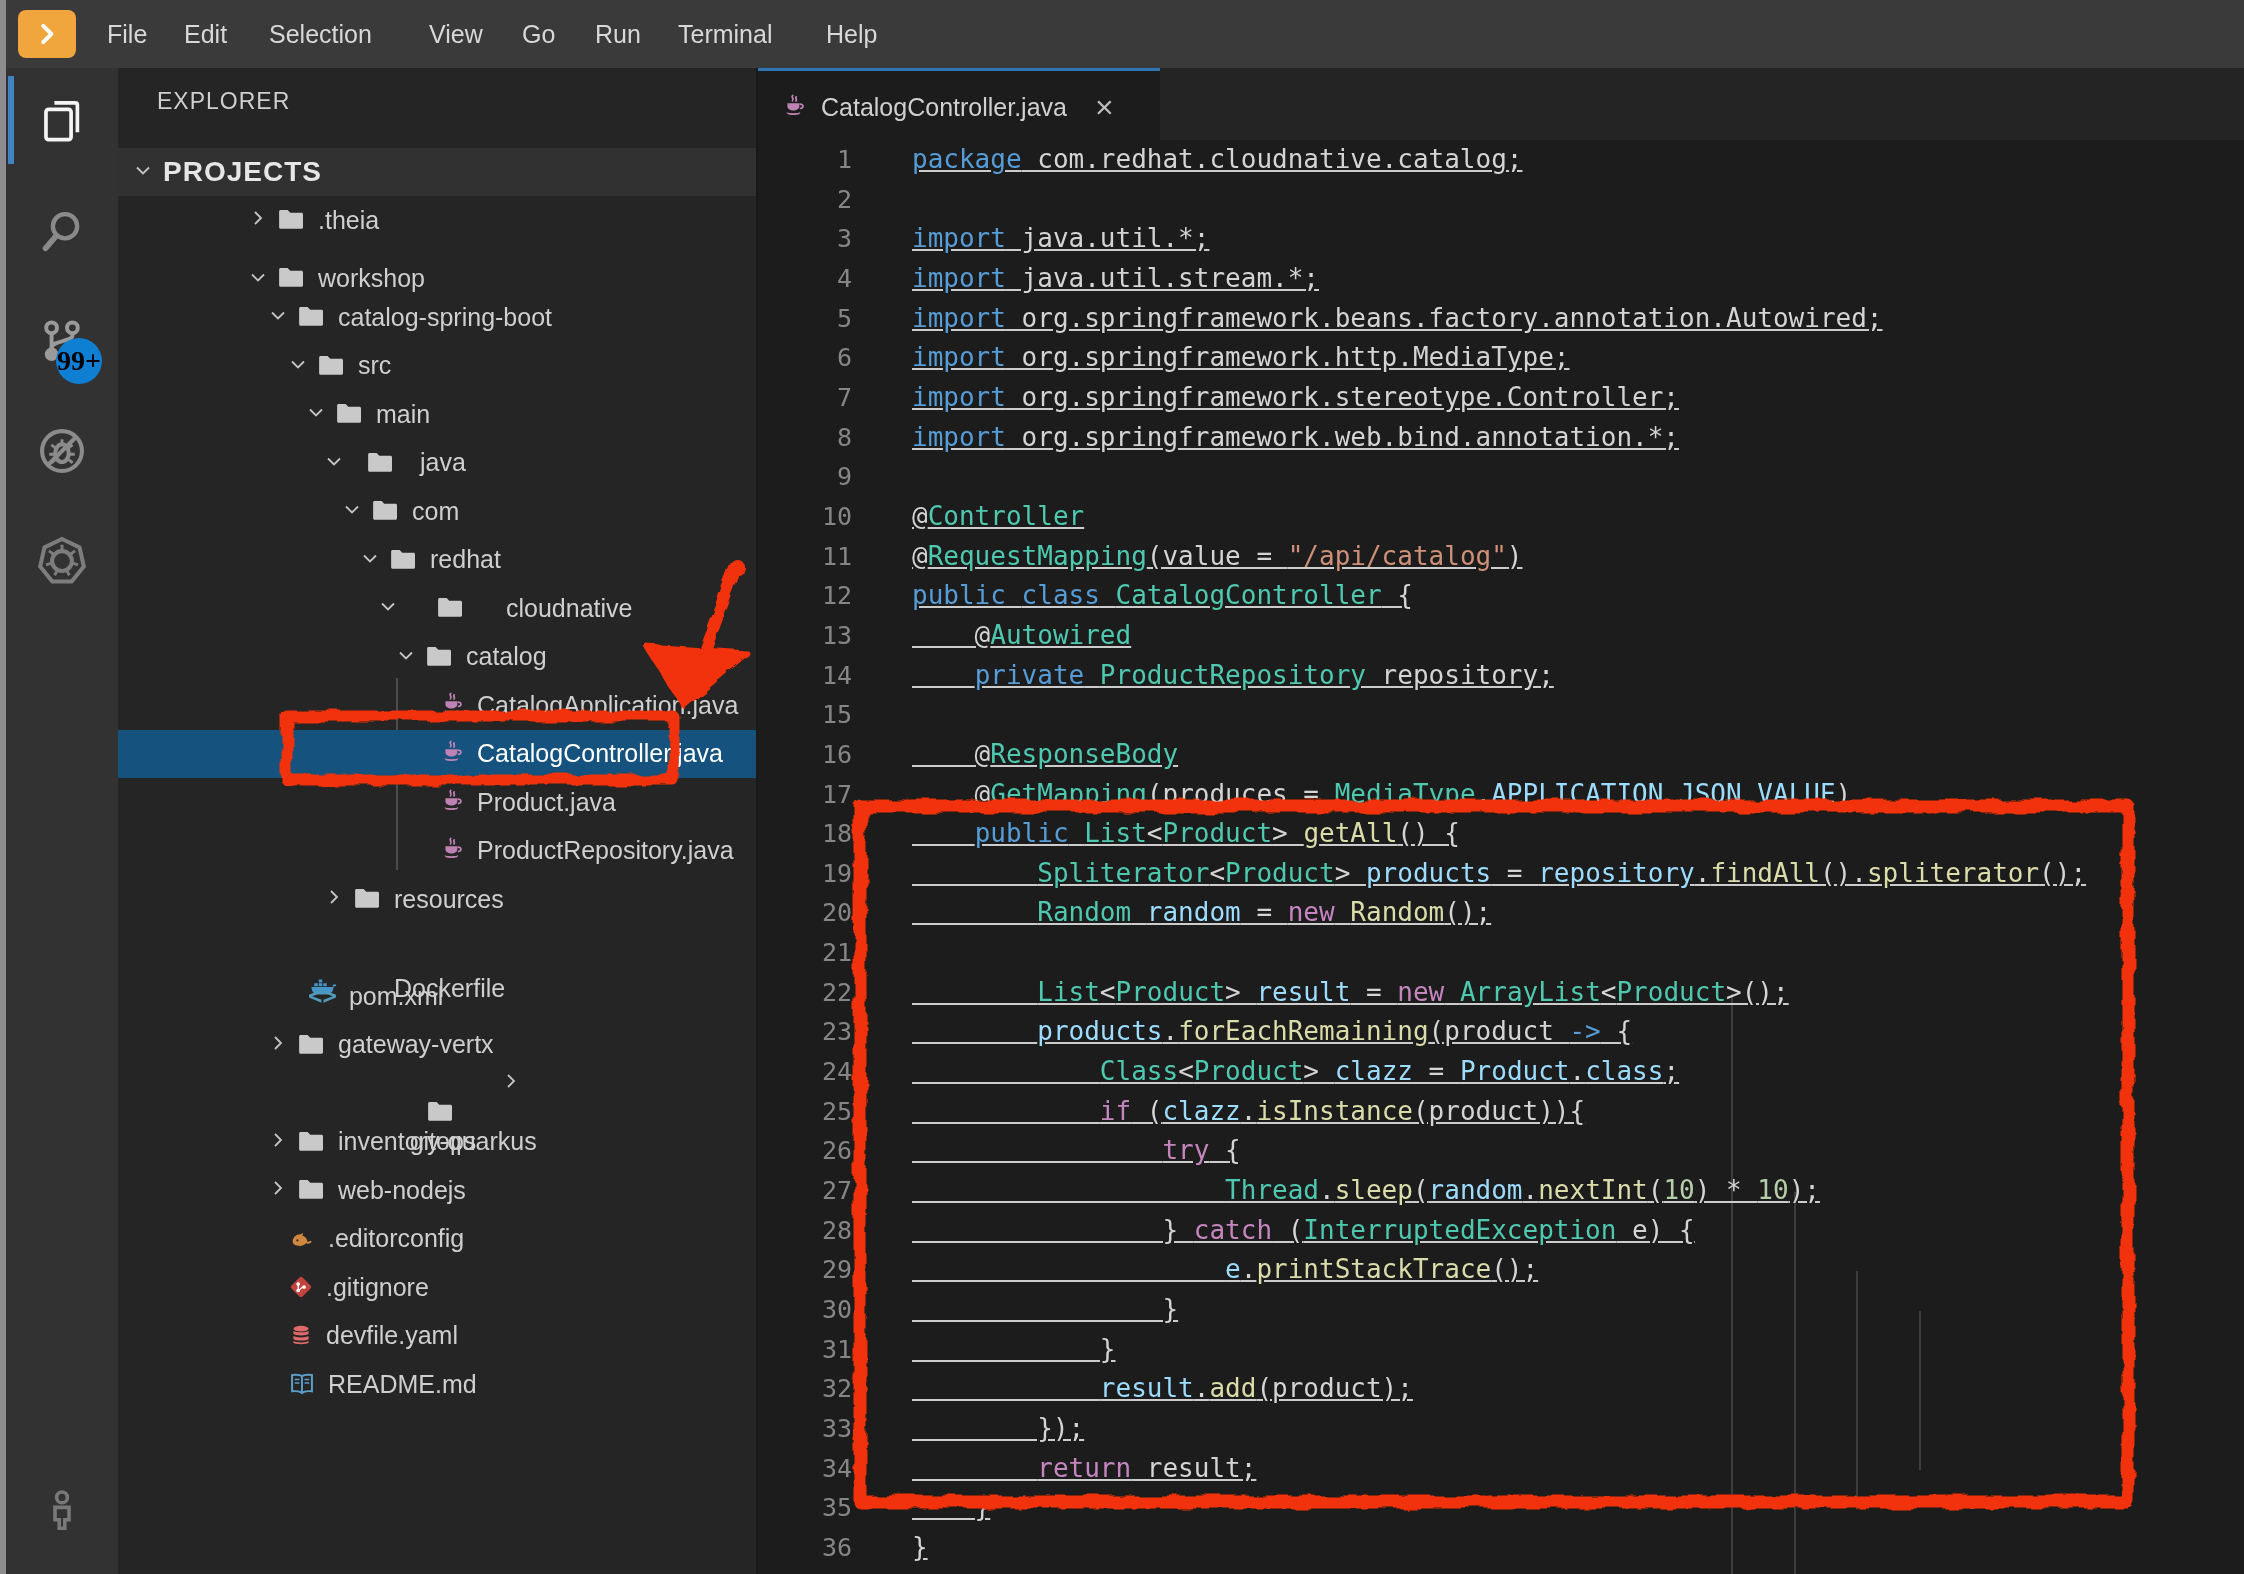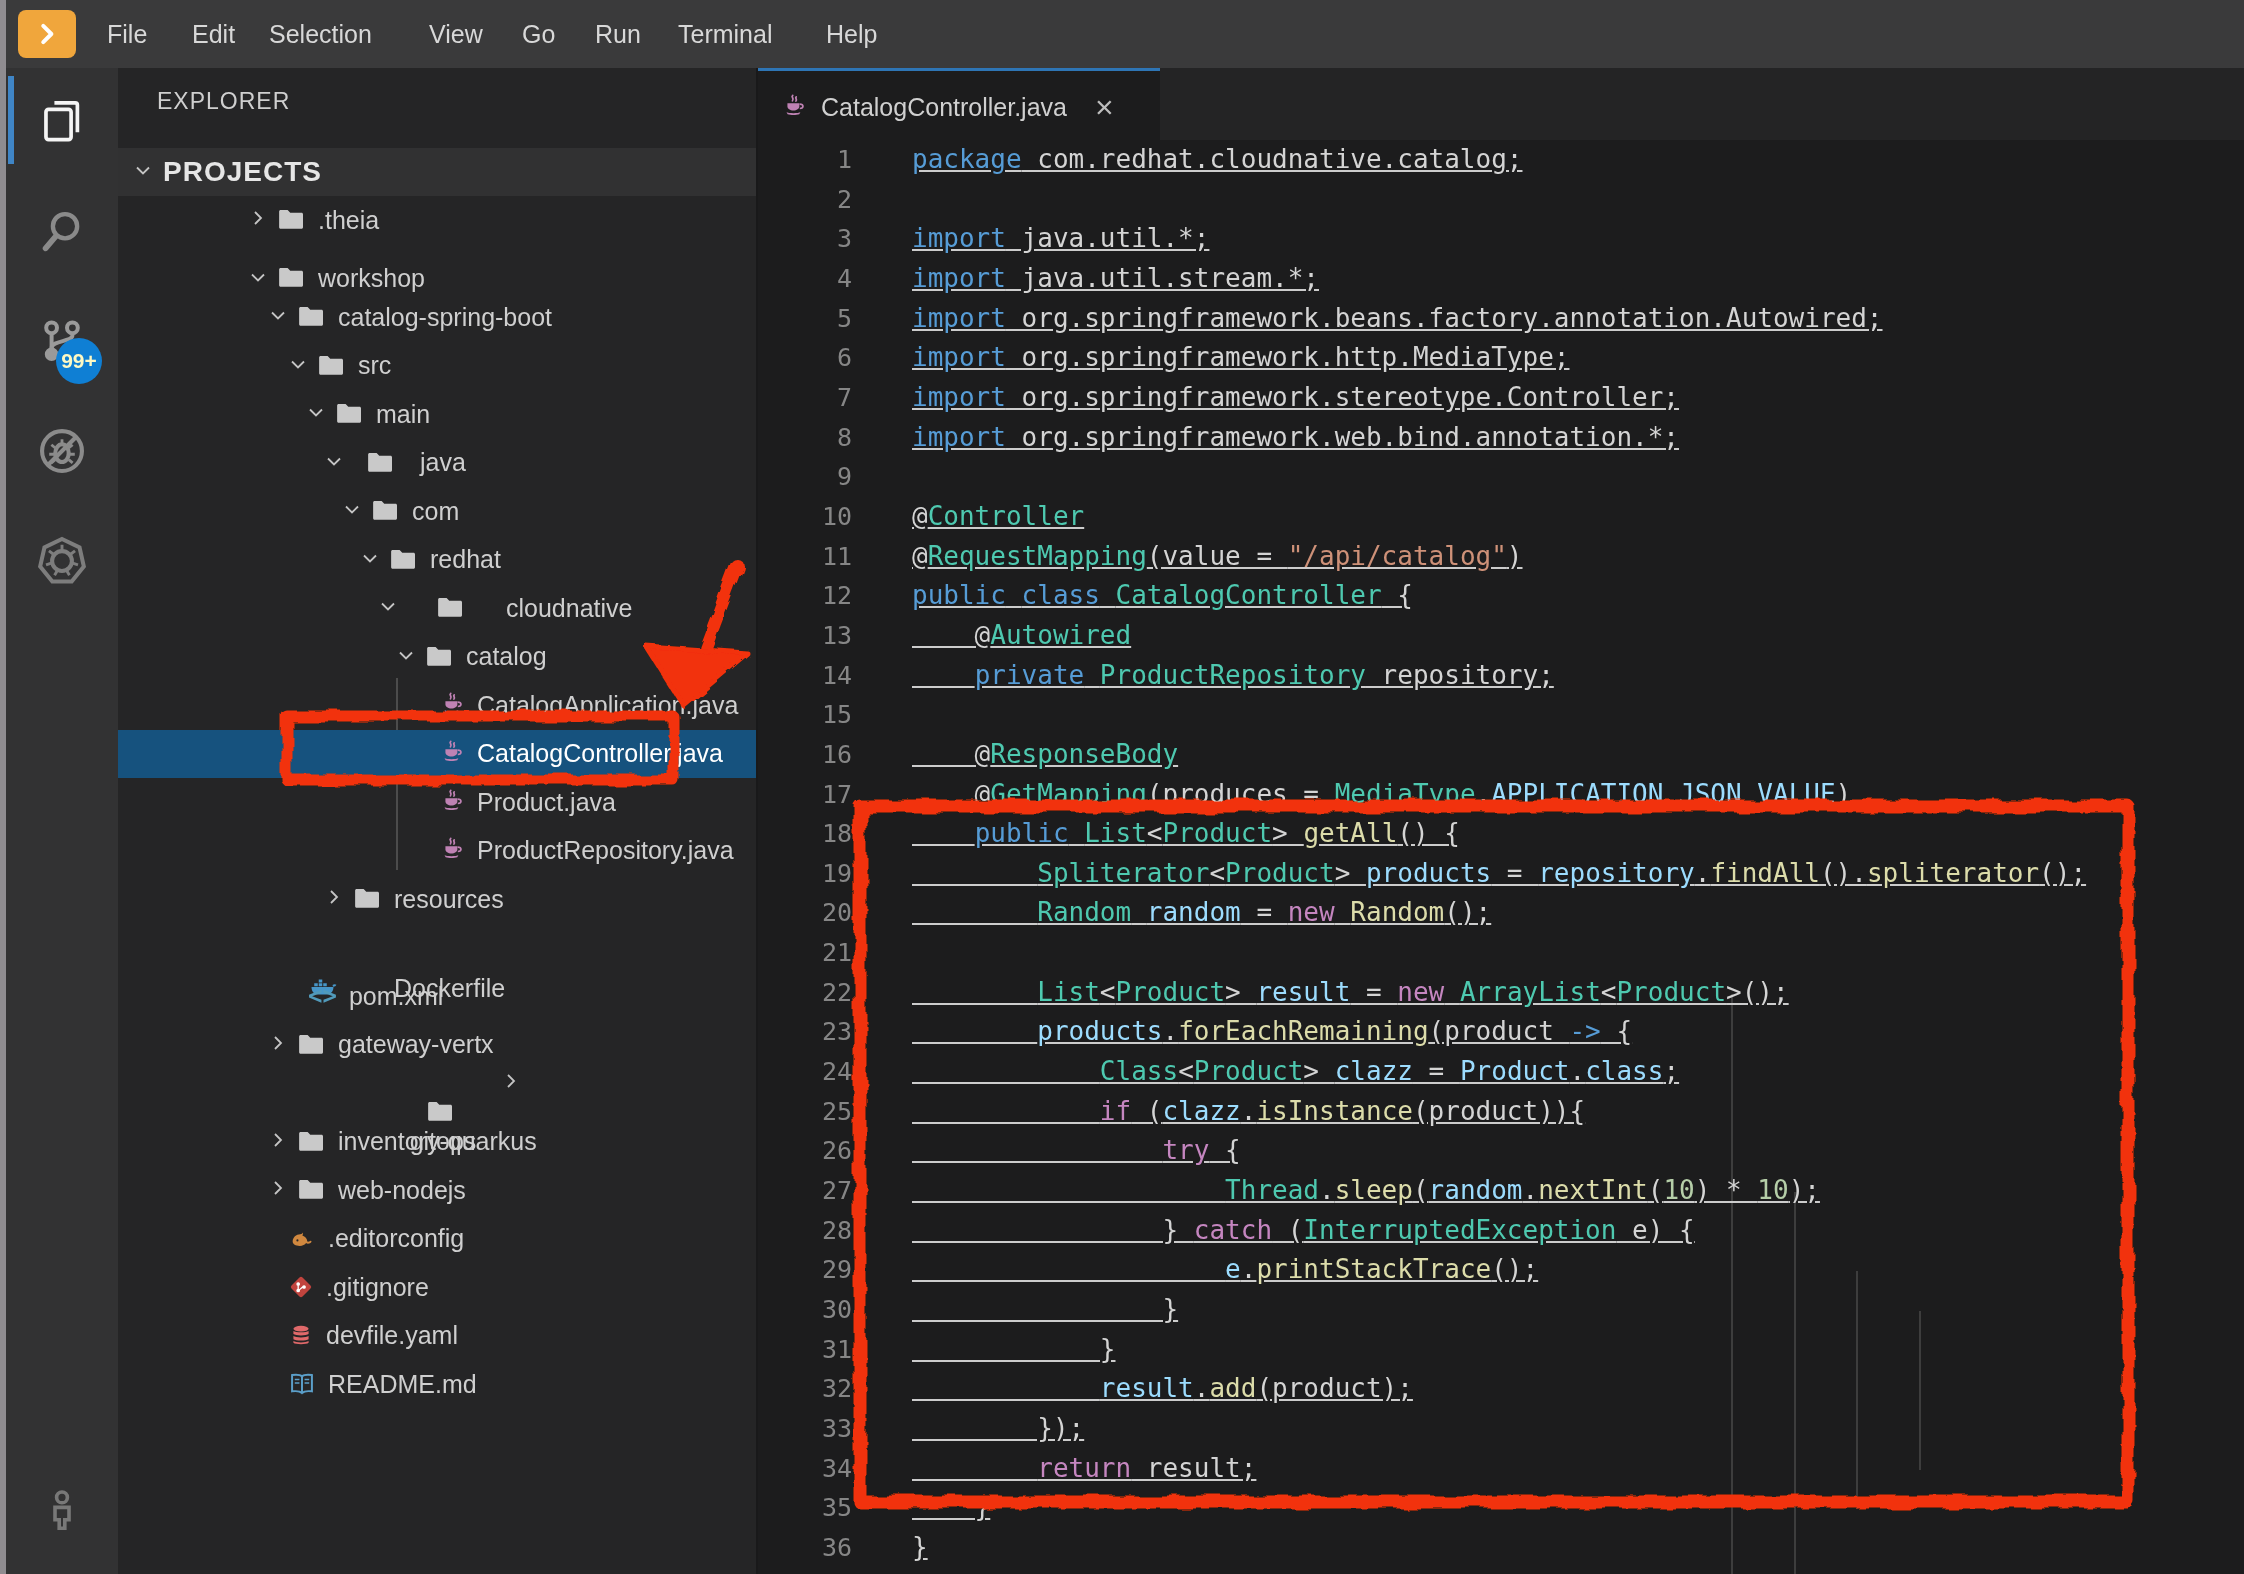--- a/index.html
+++ b/index.html
@@ -10,21 +10,21 @@
   
   #menubar{position:absolute;left:0;top:0;width:2244px;height:68px;background:#3a3a3b;}
   #logo{position:absolute;left:18px;top:10px;width:58px;height:48px;border-radius:8px;
         background:#f0a63c;display:flex;align-items:center;justify-content:center;}
   .menu-item{position:absolute;top:0;height:68px;line-height:68px;font-size:25px;color:#d8d8d8;}
   
   #activitybar{position:absolute;left:6px;top:68px;width:112px;height:1506px;background:#323233;}
   .act-item{position:absolute;left:0;width:112px;height:110px;display:flex;align-items:center;justify-content:center;}
   #act-indicator{position:absolute;left:2px;top:8px;width:6px;height:88px;background:#3f85c6;}
   .badge{position:absolute;left:50px;top:50px;min-width:46px;height:46px;border-radius:23px;background:#0f7fd4;
-         color:#fef9c3;font-size:21px;font-weight:bold;display:flex;align-items:center;justify-content:center;}
+         color:#000000;font-size:28px;font-weight:bold;display:flex;align-items:center;justify-content:center;font-family:Liberation Serif, serif;}
   
   #sidebar{position:absolute;left:118px;top:68px;width:638px;height:1506px;background:#252526;}
   #explorer-title{position:absolute;left:39px;top:20px;font-size:23px;letter-spacing:1px;color:#cfcfcf;}
   #projects-row{position:absolute;left:0;top:80px;width:638px;height:48px;background:#313132;
                 display:flex;align-items:center;}
   #projects-row .chev{margin-left:13px;}
   #projects-label{font-size:28px;font-weight:bold;letter-spacing:1px;color:#e6e6e6;margin-left:8px;}
   #tree{position:absolute;left:0;top:128px;width:638px;height:1378px;}
   .tree-row{position:absolute;left:0;width:638px;height:48px;display:flex;align-items:center;}
   .tree-row.sel{background:#16527e;}
@@ -59,21 +59,21 @@
 
 <div id="root">
   <div id="menubar">
     <div id="logo">
       <svg width="30" height="30" viewBox="0 0 24 24">
         <path d="M9 5.5l6.5 6.5L9 18.5" fill="none" stroke="#ffffff" stroke-width="3.2" stroke-linecap="round" stroke-linejoin="round"></path>
       </svg>
     </div>
     <div id="menu-items">
         <span class="menu-item" style="left: 107px;">File</span>
-        <span class="menu-item" style="left: 192px; text-align: right;">Edit</span>
+        <span class="menu-item" style="left: 184px; text-align: right;">Edit</span>
         <span class="menu-item" style="left: 269px;">Selection</span>
         <span class="menu-item" style="left: 429px;">View</span>
         <span class="menu-item" style="left: 522px;">Go</span>
         <span class="menu-item" style="left: 595px;">Run</span>
         <span class="menu-item" style="left: 678px;">Terminal</span>
         <span class="menu-item" style="left: 826px;">Help</span>
       </div>
   </div>
 
   <div id="edge-strip"></div>

